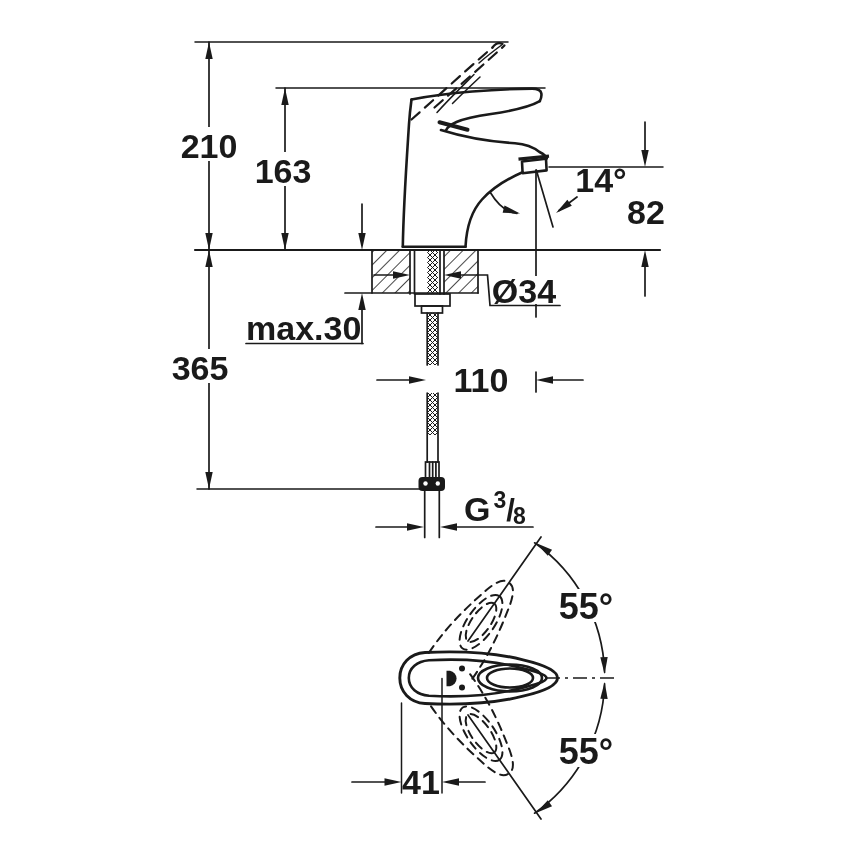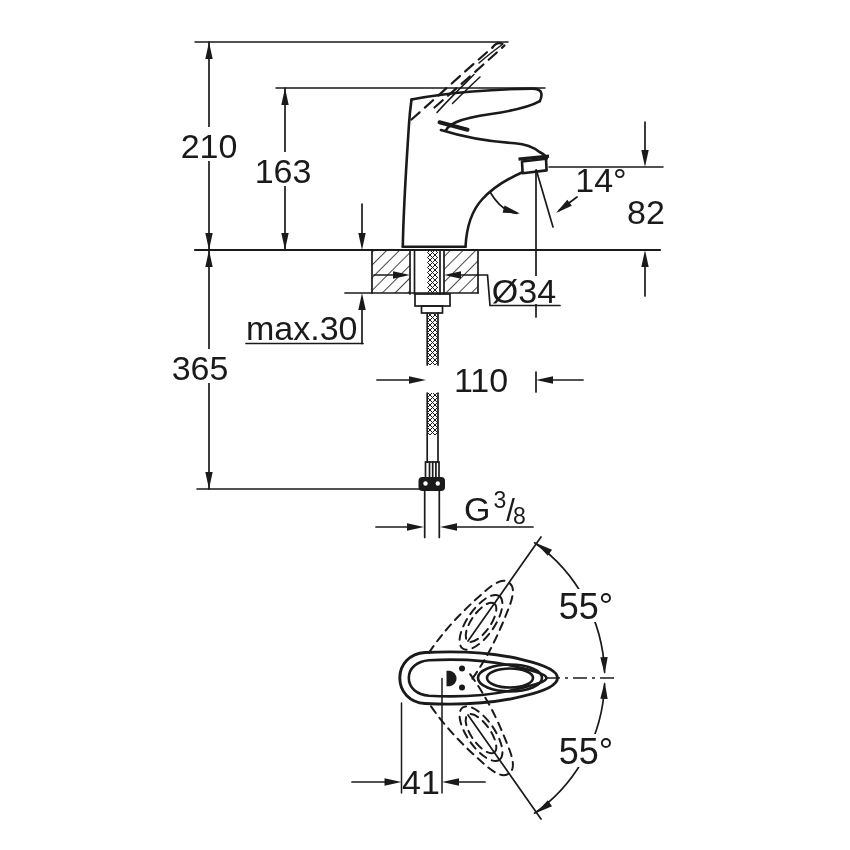--- a/index.html
+++ b/index.html
@@ -1,16 +1,16 @@
 <!DOCTYPE html>
 <html><head>
 <meta charset="utf-8">
 <style>
   html,body{margin:0;padding:0;background:#ffffff;}
-  .canvas{position:relative;width:782px;height:850px;background:#ffffff;overflow:hidden;}
+  .canvas{position:relative;width:782px;height:850px;background:#ffffff;overflow:hidden;font-weight:bold;}
   svg{display:block;}
   .ln{stroke:#1a1a1a;stroke-width:1.7;fill:none;stroke-linecap:round;}
   .ln2{stroke:#1a1a1a;stroke-width:2.2;fill:none;stroke-linecap:round;}
   .out{stroke:#1a1a1a;stroke-width:2.6;fill:none;stroke-linecap:round;stroke-linejoin:round;}
   .out3{stroke:#1a1a1a;stroke-width:2.9;fill:none;stroke-linecap:round;stroke-linejoin:round;}
   .thin{stroke:#1a1a1a;stroke-width:1.5;fill:none;stroke-linecap:round;}
   .thick{stroke:#1a1a1a;stroke-width:4;fill:none;stroke-linecap:round;}
   .dashed{stroke:#1a1a1a;stroke-width:2.2;fill:none;stroke-linecap:round;stroke-dasharray:11 7;}
   .dashed2{stroke:#1a1a1a;stroke-width:2;fill:none;stroke-linecap:round;stroke-dasharray:8 6;}
   .dashdot{stroke:#1a1a1a;stroke-width:1.7;fill:none;stroke-dasharray:14 5 3 5;}

